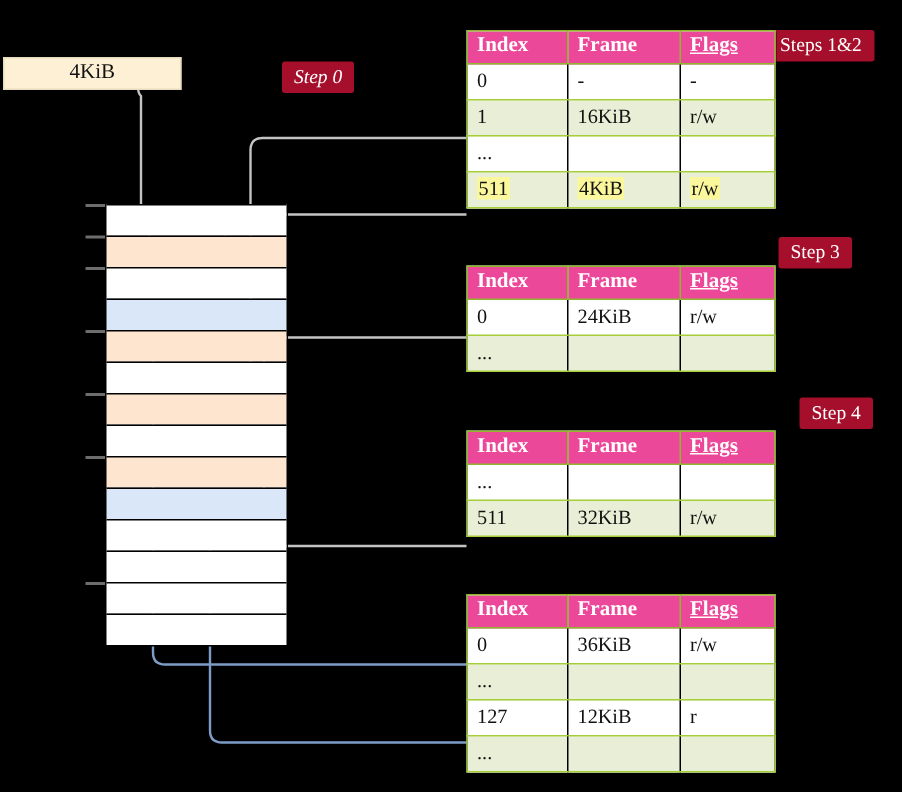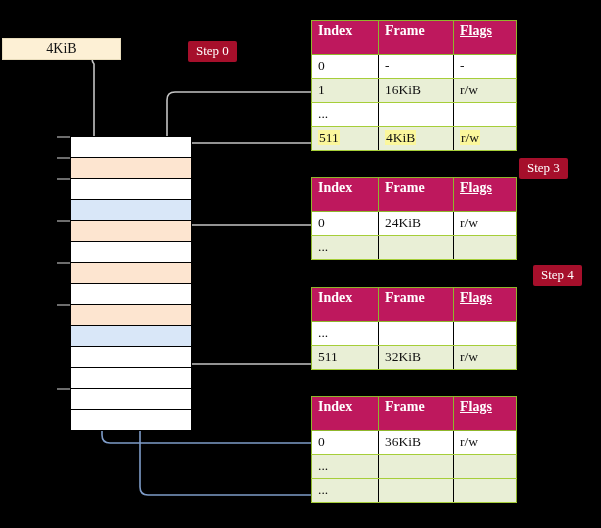--- a/index.html
+++ b/index.html
@@ -50,21 +50,21 @@
     position: absolute;
     background: #a60f2b;
     color: #ffffff;
     font-size: 13px;
     line-height: 18px;
     padding: 1px 8px 2px 8px;
     border-radius: 2px;
     white-space: nowrap;
     box-shadow: 1px 1px 0 rgba(0,0,0,0.45);
   }
-  .badge-step0 { left: 188px; top: 41px; }
+  .badge-step0 { left: 188px; top: 41px; font-style: italic; }
   .badge-step12 { left: 512px; top: 20px; }
   .badge-step3 { left: 519px; top: 158px; }
   .badge-step4 { left: 533px; top: 265px; }
 
   
   .memcol {
     position: absolute;
     left: 70px;
     top: 136px;
     width: 120px;
@@ -92,25 +92,25 @@
 
   
   .ptable {
     position: absolute;
     border-collapse: collapse;
     background: #ffffff;
     font-size: 13.5px;
     box-shadow: 1px 1px 0 rgba(0,0,0,0.35);
   }
   .ptable th {
-    background: #be185d;
+    background: #ec4899;
     color: #ffffff;
     font-weight: bold;
     text-align: left;
-    padding: 2px 6px 15px 6px;
+    padding: 2px 6px 3px 6px;
     border: 1px solid #8fb62c;
     border-bottom: 1px solid #8fb62c;
     font-size: 14px;
   }
   .ptable td {
     border: 1px solid #000000;
     border-top: 1px solid #a6ce39;
     border-bottom: 1px solid #a6ce39;
     padding: 2px 6px 3px 6px;
     color: #111111;
@@ -157,20 +157,21 @@
     <path d="M 311,364 L 184,364 Q 176,364 176,356 L 176,308" fill="none" stroke="#c3c3c3" stroke-width="1.6" marker-end="url(#arrGray)"></path>
 
     <path d="M 311,443 L 110,443 Q 102,443 102,435 L 102,205" fill="none" stroke="#7e9cc8" stroke-width="1.6" marker-end="url(#arrBlue)"></path>
 
     <path d="M 311,495 L 148,495 Q 140,495 140,487 L 140,332" fill="none" stroke="#7e9cc8" stroke-width="1.6" marker-end="url(#arrBlue)"></path>
   </svg>
 
   <div class="src-box">4KiB</div>
 
   <div class="badge badge-step0">Step 0</div>
+  <div class="badge badge-step12">Steps 1&amp;2</div>
   <div class="badge badge-step3">Step 3</div>
   <div class="badge badge-step4">Step 4</div>
 
   <div class="memcol" id="memcol">
       <div class="memrow"></div>
       <div class="memrow orange"></div>
       <div class="memrow"></div>
       <div class="memrow blue"></div>
       <div class="memrow orange"></div>
       <div class="memrow"></div>
@@ -268,20 +269,25 @@
       <tbody>
         <tr>
           <td>0</td>
           <td>36KiB</td>
           <td>r/w</td>
         </tr>
         <tr class="alt">
           <td>...</td>
           <td></td>
           <td></td>
+        </tr>
+        <tr>
+          <td>127</td>
+          <td>12KiB</td>
+          <td>r</td>
         </tr>
         <tr class="alt">
           <td>...</td>
           <td></td>
           <td></td>
         </tr>
       </tbody>
     </table>
 
 <div class="tick" style="top: 136px;"></div>

